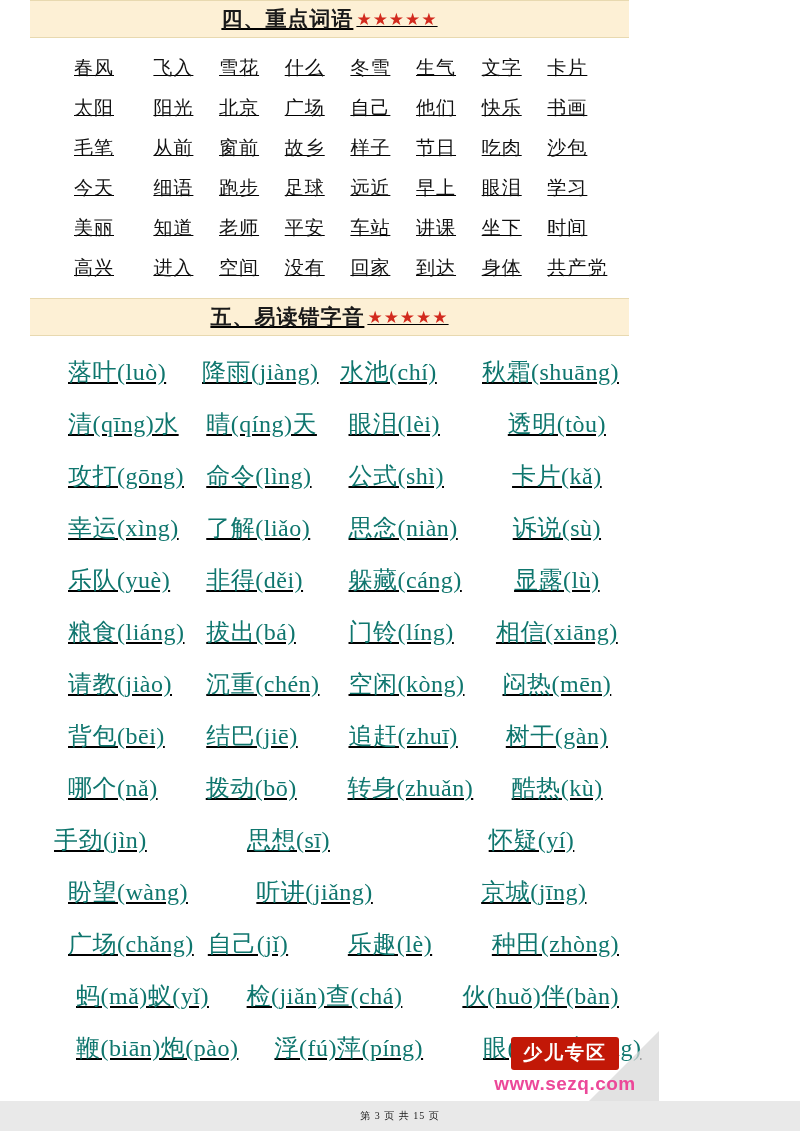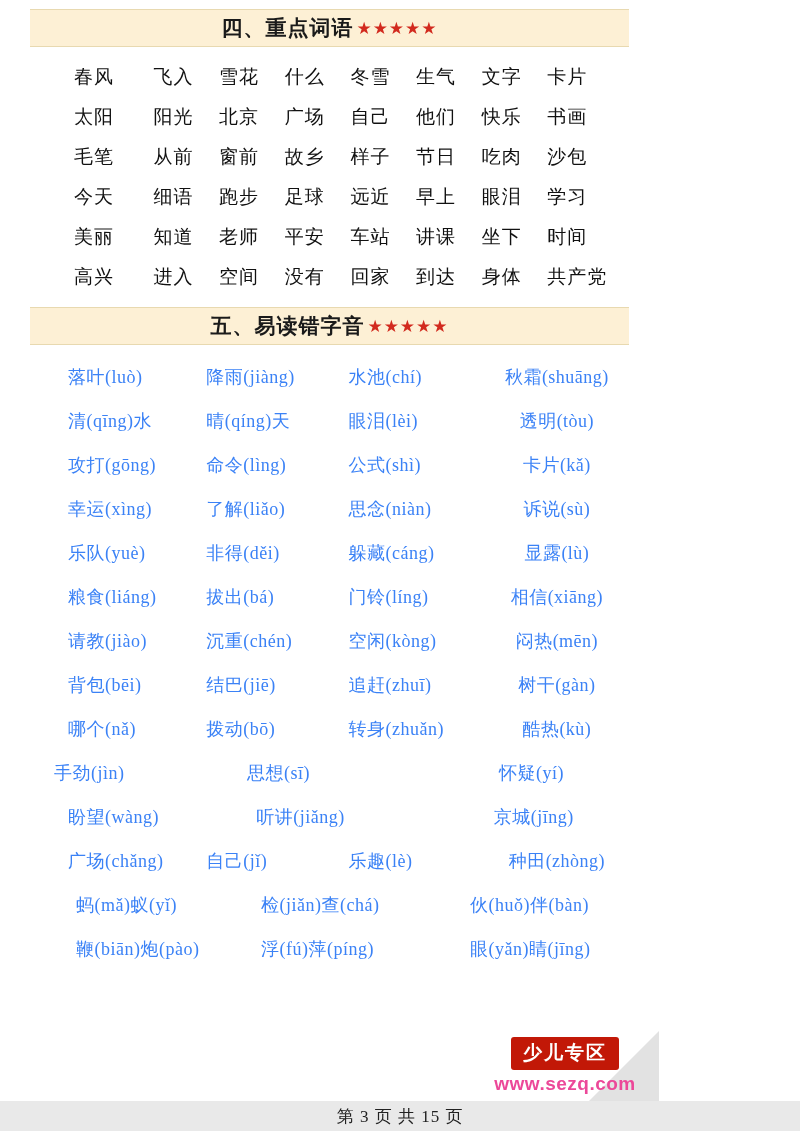--- a/index.html
+++ b/index.html
@@ -12,21 +12,22 @@
     background: #ffffff;
     font-family: "Liberation Serif", "DejaVu Serif", serif;
     position: relative;
     overflow: hidden;
   }
   .page {
     position: relative;
     width: 659px;
     height: 1131px;
     box-sizing: border-box;
-    padding: 9px 30px;
+    padding: 0 30px;
+    text-decoration: underline;
   }
 
   
   .section-header {
     background: #fdf0d5;
     border-top: 1px solid #e8d9b0;
     border-bottom: 1px solid #e8d9b0;
     height: 36px;
     display: flex;
     align-items: center;
@@ -76,22 +77,22 @@
   .pinyin-block {
     padding: 10px 10px 0 10px;
   }
   .pinyin-row {
     display: flex;
     align-items: center;
     margin-bottom: 0px;
   }
   .pinyin-cell {
     flex: 1 1 0;
-    font-size: 18px;
-    color: #3b82f6;
+    font-size: 24px;
+    color: #0f766e;
     font-family: "Liberation Serif", "DejaVu Serif", serif;
     padding: 10px 0 10px 0;
     white-space: nowrap;
     letter-spacing: 0.5px;
   }
   .pinyin-cell.c1 { padding-left: 28px; }
   .pinyin-cell.c2 { padding-left: 14px; }
   .pinyin-cell.c3 { padding-left: 18px; }
   .pinyin-cell.c4 { padding-left: 22px; text-align: center; }
 
@@ -108,21 +109,21 @@
     left: 0;
     bottom: 0;
     width: 800px;
     height: 30px;
     background: #e9e9e9;
     display: flex;
     align-items: center;
     justify-content: center;
   }
   .footer .page-label {
-    font-size: 17px;
+    font-size: 10px;
     color: #222;
     font-family: "Liberation Serif", "DejaVu Serif", serif;
     letter-spacing: 1px;
   }
 
   
   .watermark {
     position: absolute;
     right: 16px;
     bottom: 36px;

